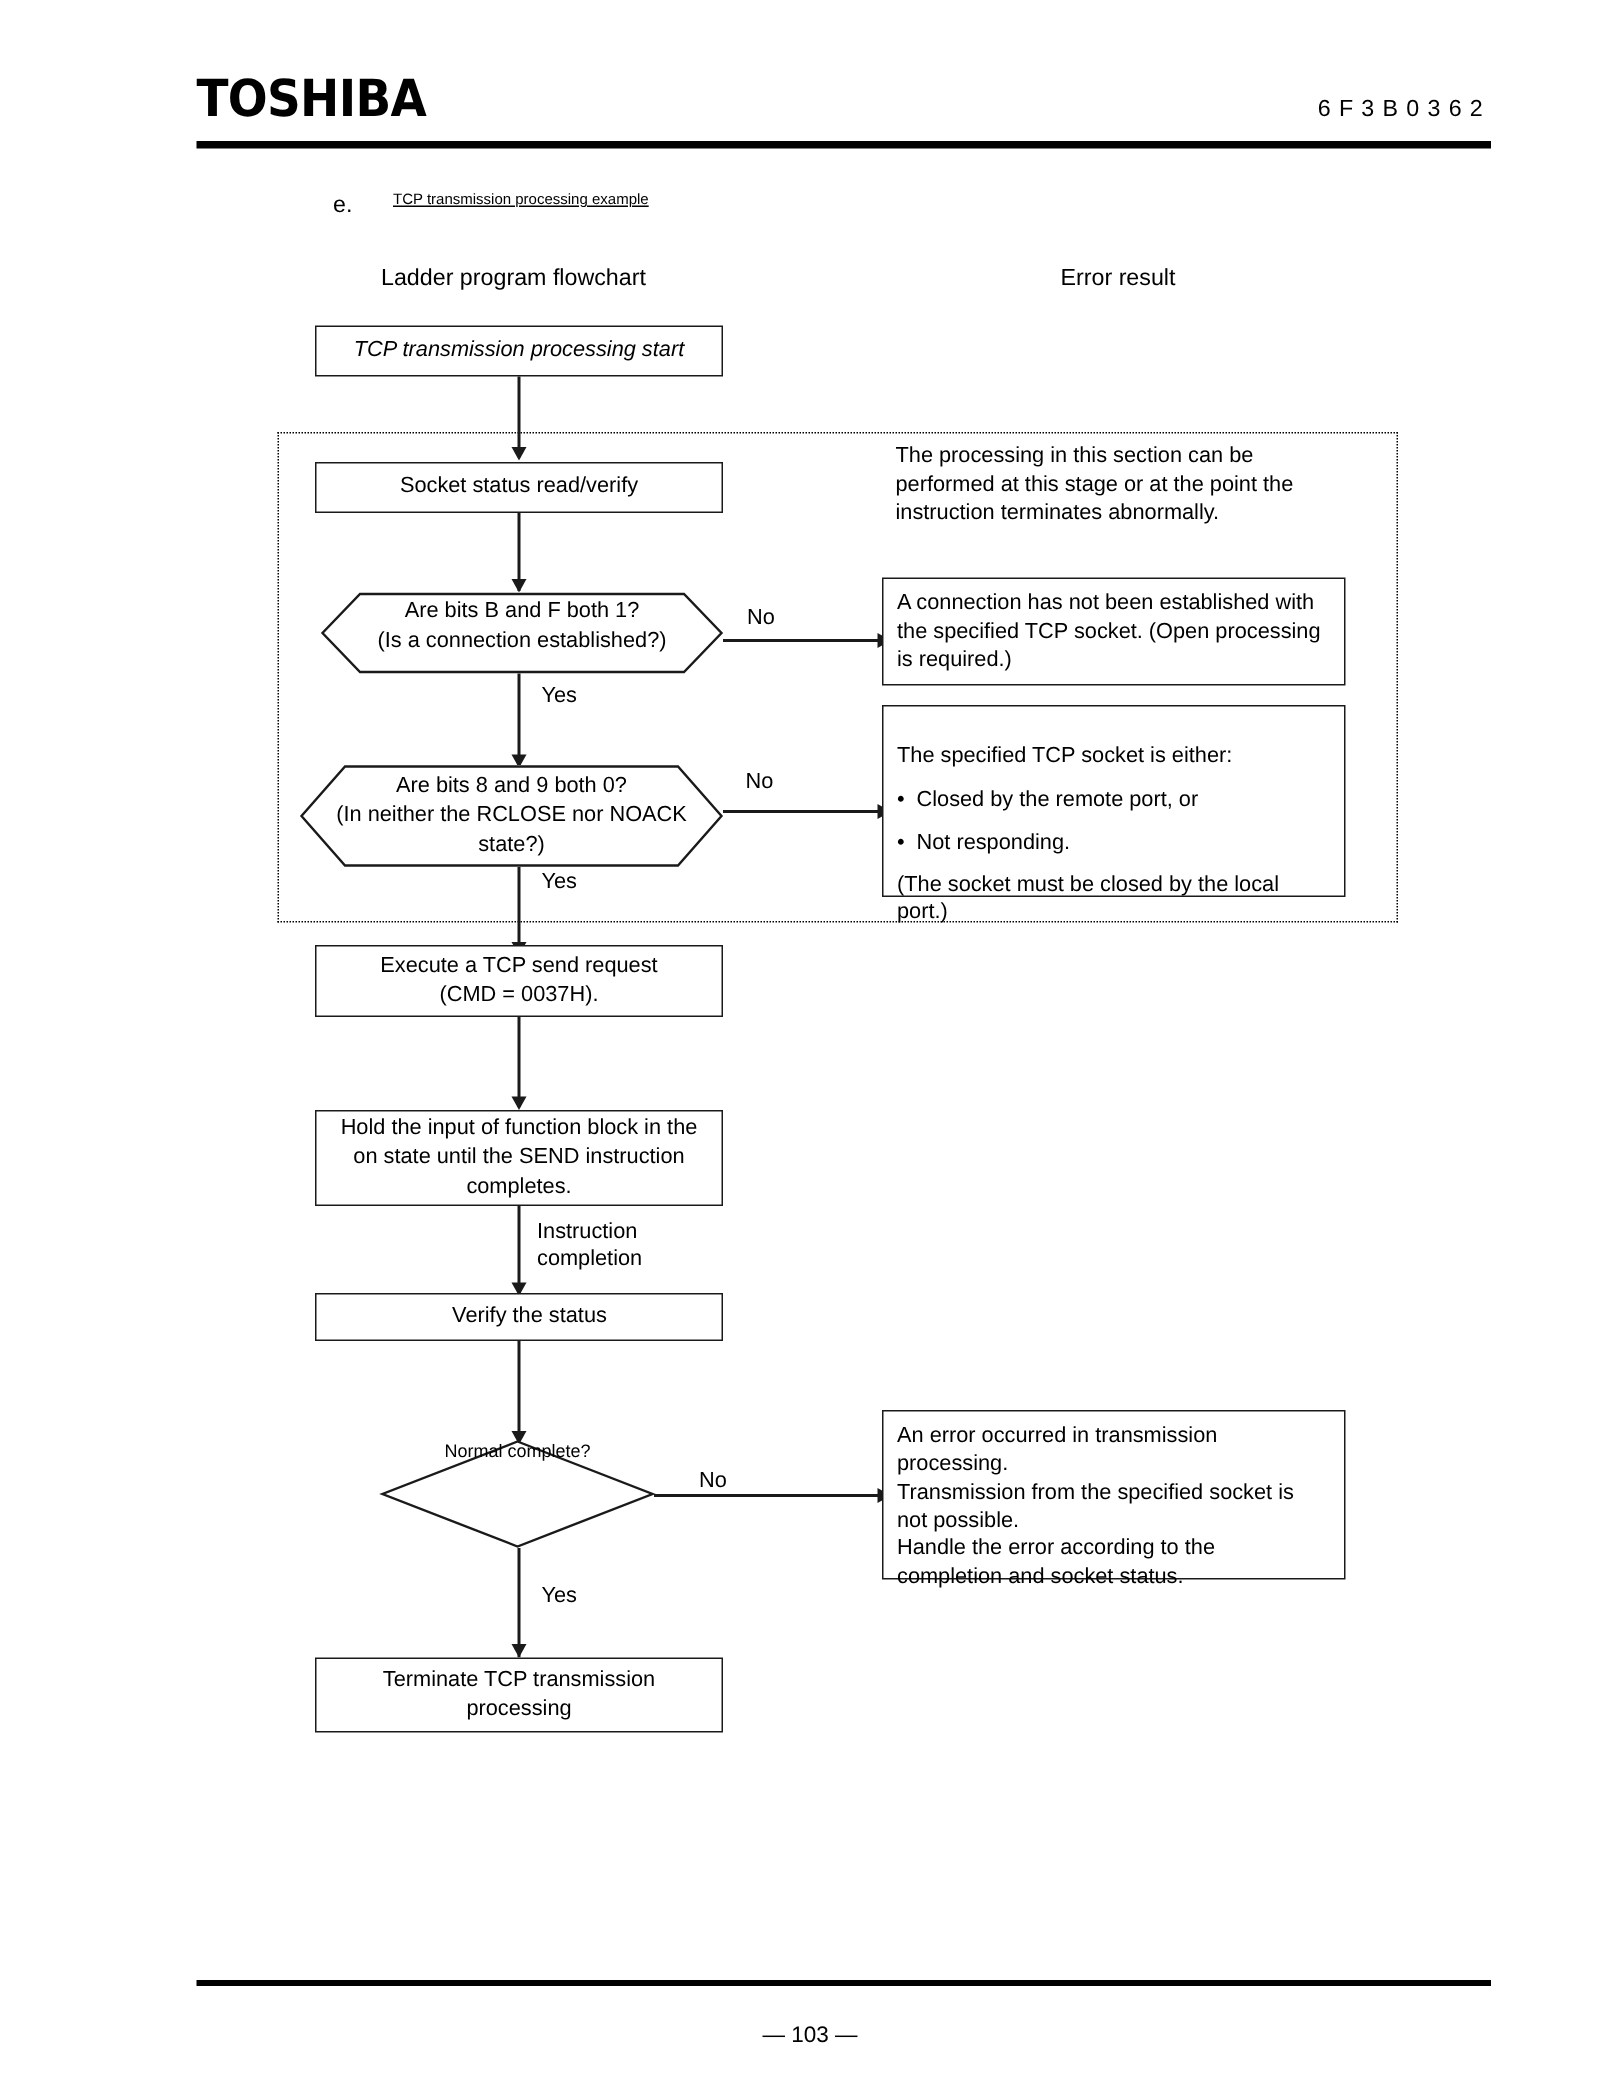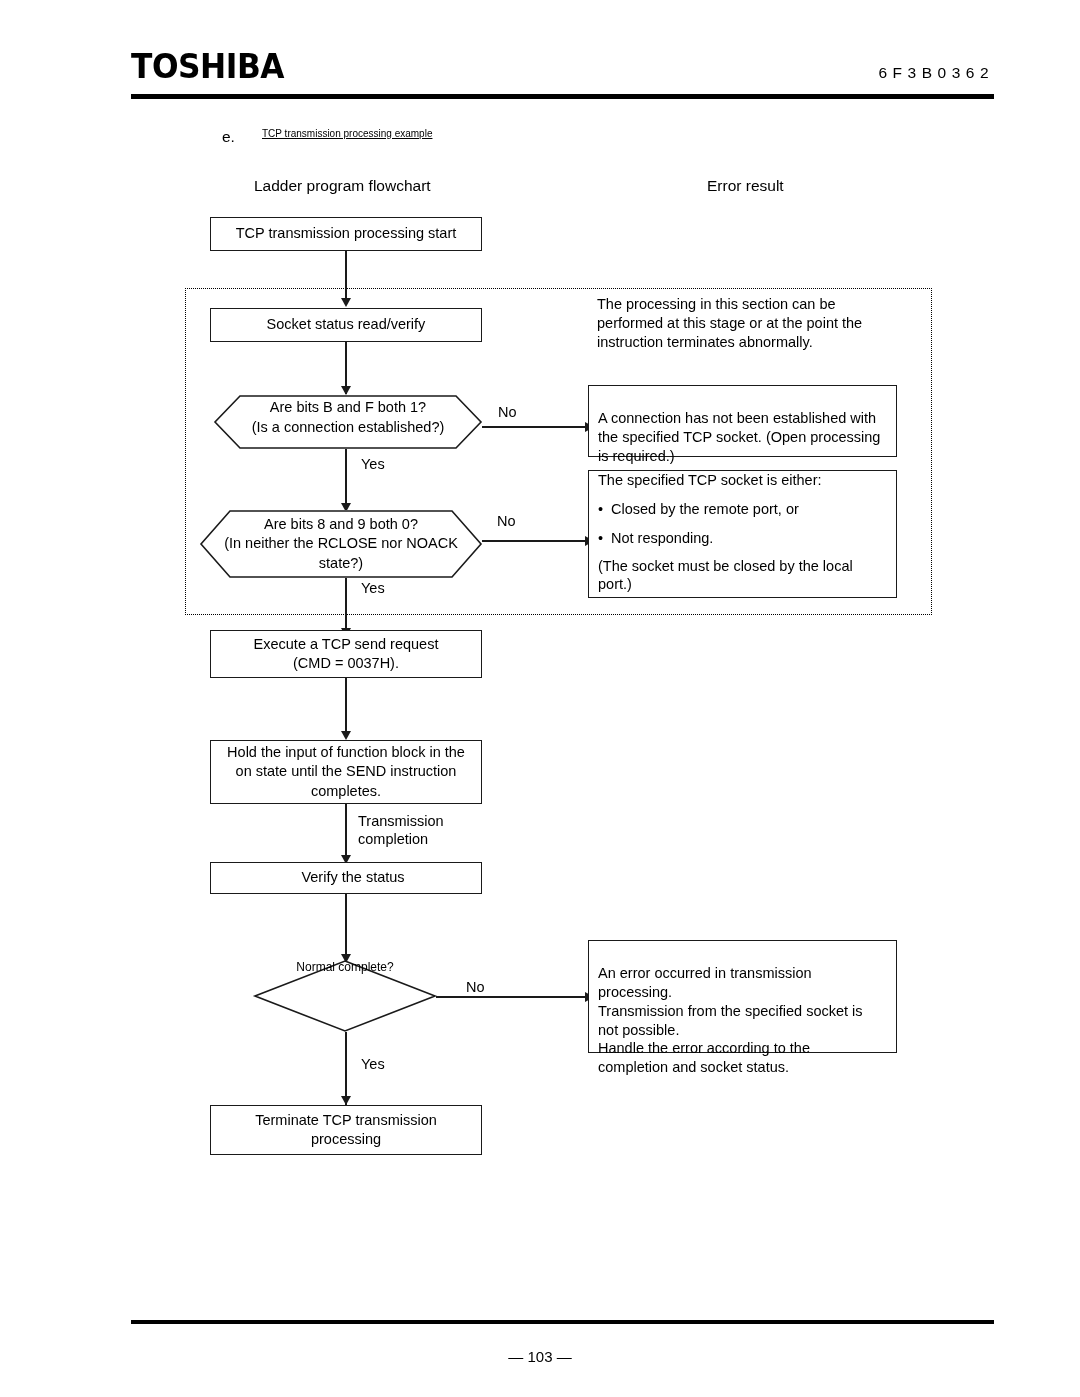--- a/index.html
+++ b/index.html
@@ -62,21 +62,21 @@
     position:absolute;background:transparent;
     display:flex;align-items:flex-start;justify-content:center;
     text-align:center;font-size:12px;line-height:1.32;
     box-sizing:border-box;
   }
 
   
   .ebox{
     position:absolute;border:1.6px solid #1a1a1a;background:#fff;
     font-size:14.5px;line-height:1.30;box-sizing:border-box;
-    padding:23px 9px;
+    padding:7px 9px;
   }
   .enote{
     position:absolute;font-size:14.5px;line-height:1.30;box-sizing:border-box;
   }
   .ebox p,.enote p{margin:0;}
   .bullet-row{display:flex;margin:0;}
   .bullet-row .bdot{width:13px;flex:0 0 13px;}
   .cont-line{margin-left:13px;}
 
   
@@ -104,21 +104,21 @@
   <div class="rule-top"></div>
 
   <div class="sec-letter">e.</div>
   <div class="sec-title">TCP transmission processing example</div>
 
   <div class="col-title-left">Ladder program flowchart</div>
   <div class="col-title-right">Error result</div>
 
   <div class="dotted-region"></div>
 
-  <div class="box" style="left:210px;top:217px;width:272px;height:34px;">TCP transmission processing start</div>
+  <div class="box" style="left:210px;top:217px;width:272px;height:34px;font-style:italic;">TCP transmission processing start</div>
   <div class="vline" style="left:345px;top:251px;height:54px;"></div>
   <div class="arrow-d" style="left:341px;top:298px;"></div>
 
   <div class="box" style="left:210px;top:308px;width:272px;height:34px;">Socket status read/verify</div>
   <div class="vline" style="left:345px;top:342px;height:52px;"></div>
   <div class="arrow-d" style="left:341px;top:386px;"></div>
 
   <div class="hex" style="left:214px;top:395px;width:268px;height:45px;">
     <svg width="268" height="54" viewBox="0 0 268 54" aria-hidden="true">
       <polygon points="26,1 242,1 267,27 242,53 26,53 1,27" fill="#fff" stroke="#1a1a1a" stroke-width="1.6"></polygon>
@@ -168,21 +168,21 @@
   <div class="box" style="left:210px;top:740px;width:272px;height:64px;">
     <span>
       <span>Hold the input of function block in the</span><br>
       <span>on state until the SEND instruction</span><br>
       <span>completes.</span>
     </span>
   </div>
 
   <div class="vline" style="left:345px;top:804px;height:58px;"></div>
   <div class="elabel" style="left:358px;top:812px;">
-    <span>Transmission</span><br>
+    <span>Instruction</span><br>
     <span>completion</span>
   </div>
   <div class="arrow-d" style="left:341px;top:855px;"></div>
 
   <div class="box" style="left:210px;top:862px;width:272px;height:32px;padding-left:20px;">Verify the status</div>
   <div class="vline" style="left:345px;top:894px;height:67px;"></div>
   <div class="arrow-d" style="left:341px;top:954px;"></div>
 
   <div class="diamond" style="left:254px;top:960px;width:182px;height:72px;">
     <svg width="182" height="72" viewBox="0 0 182 72" aria-hidden="true">
@@ -211,21 +211,21 @@
     <p>performed at this stage or at the point the</p>
     <p>instruction terminates abnormally.</p>
   </div>
 
   <div class="ebox" style="left:588px;top:385px;width:309px;height:72px;">
     <p>A connection has not been established with</p>
     <p>the specified TCP socket. (Open processing</p>
     <p>is required.)</p>
   </div>
 
-  <div class="ebox" style="left:588px;top:470px;width:309px;height:128px;padding:0 9px;">
+  <div class="ebox" style="left:588px;top:470px;width:309px;height:128px;padding:24px 9px;">
     <p>The specified TCP socket is either:</p>
     <div style="height:10px;"></div>
     <div class="bullet-row">
       <span class="bdot">•</span>
       <span>Closed by the remote port, or</span>
     </div>
     <div style="height:10px;"></div>
     <div class="bullet-row">
       <span class="bdot">•</span>
       <span>Not responding.</span>

